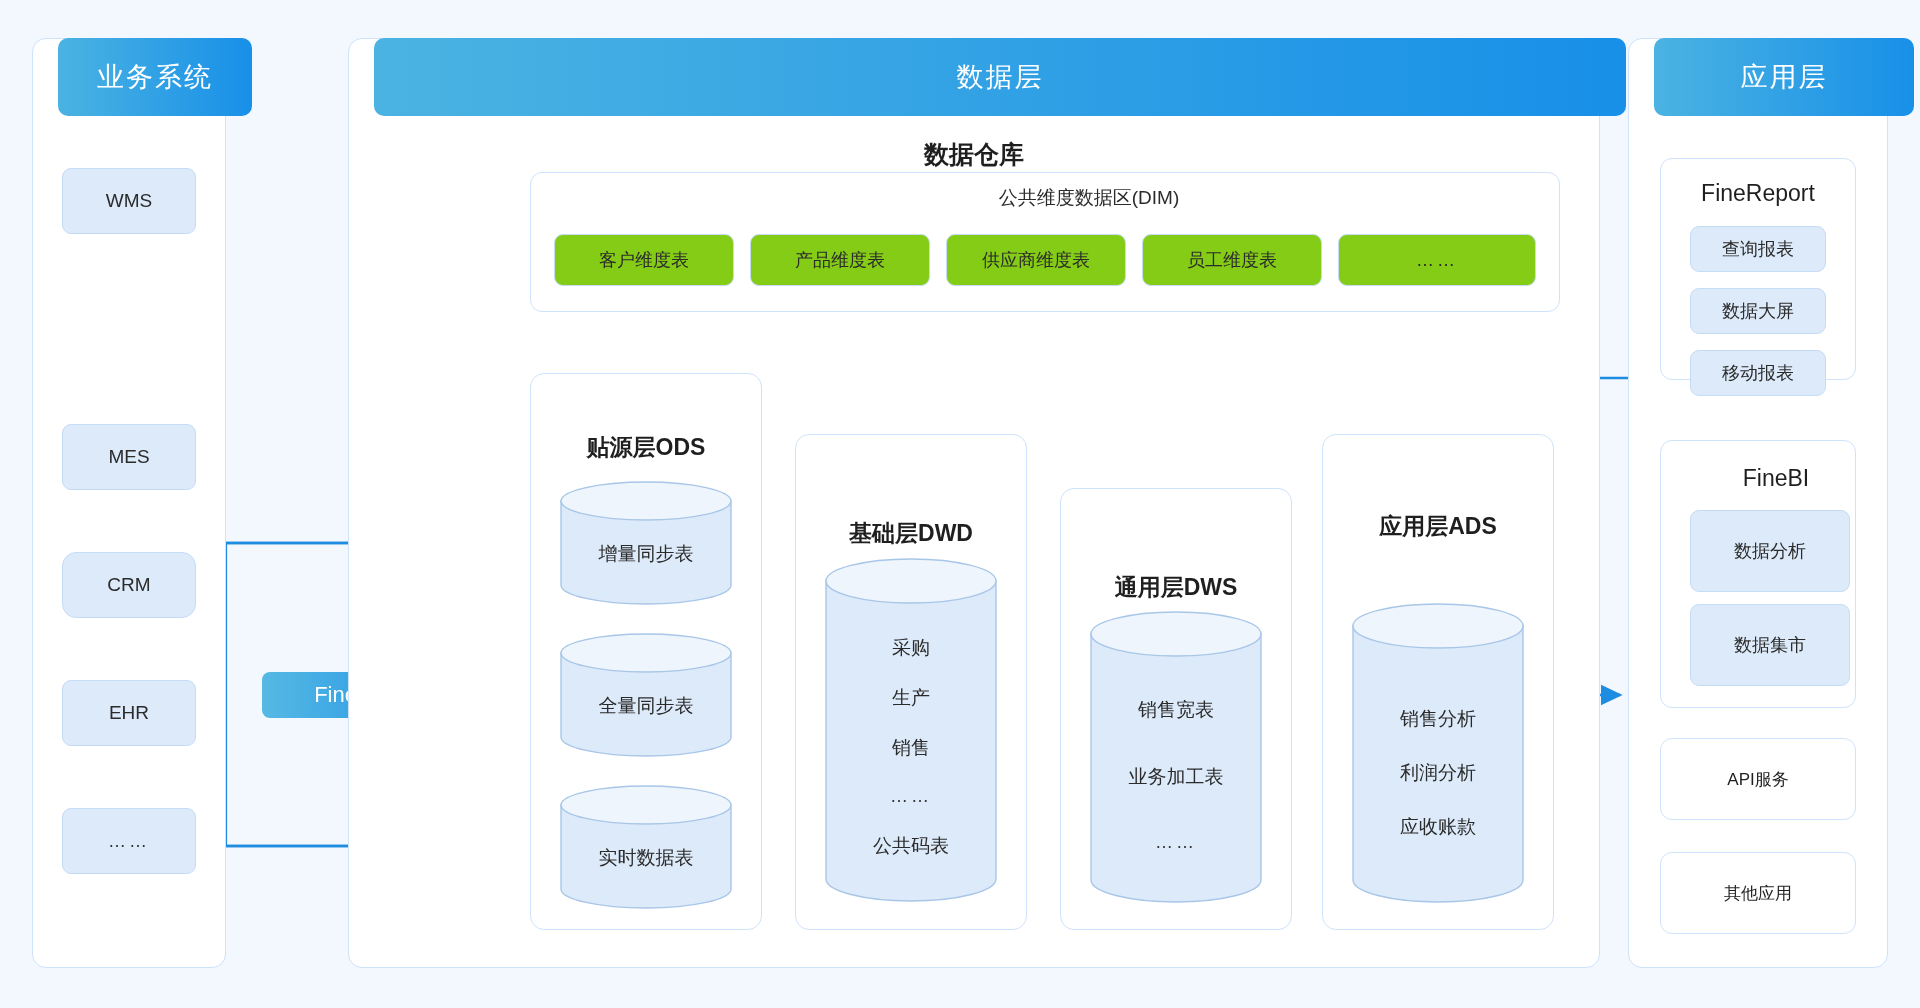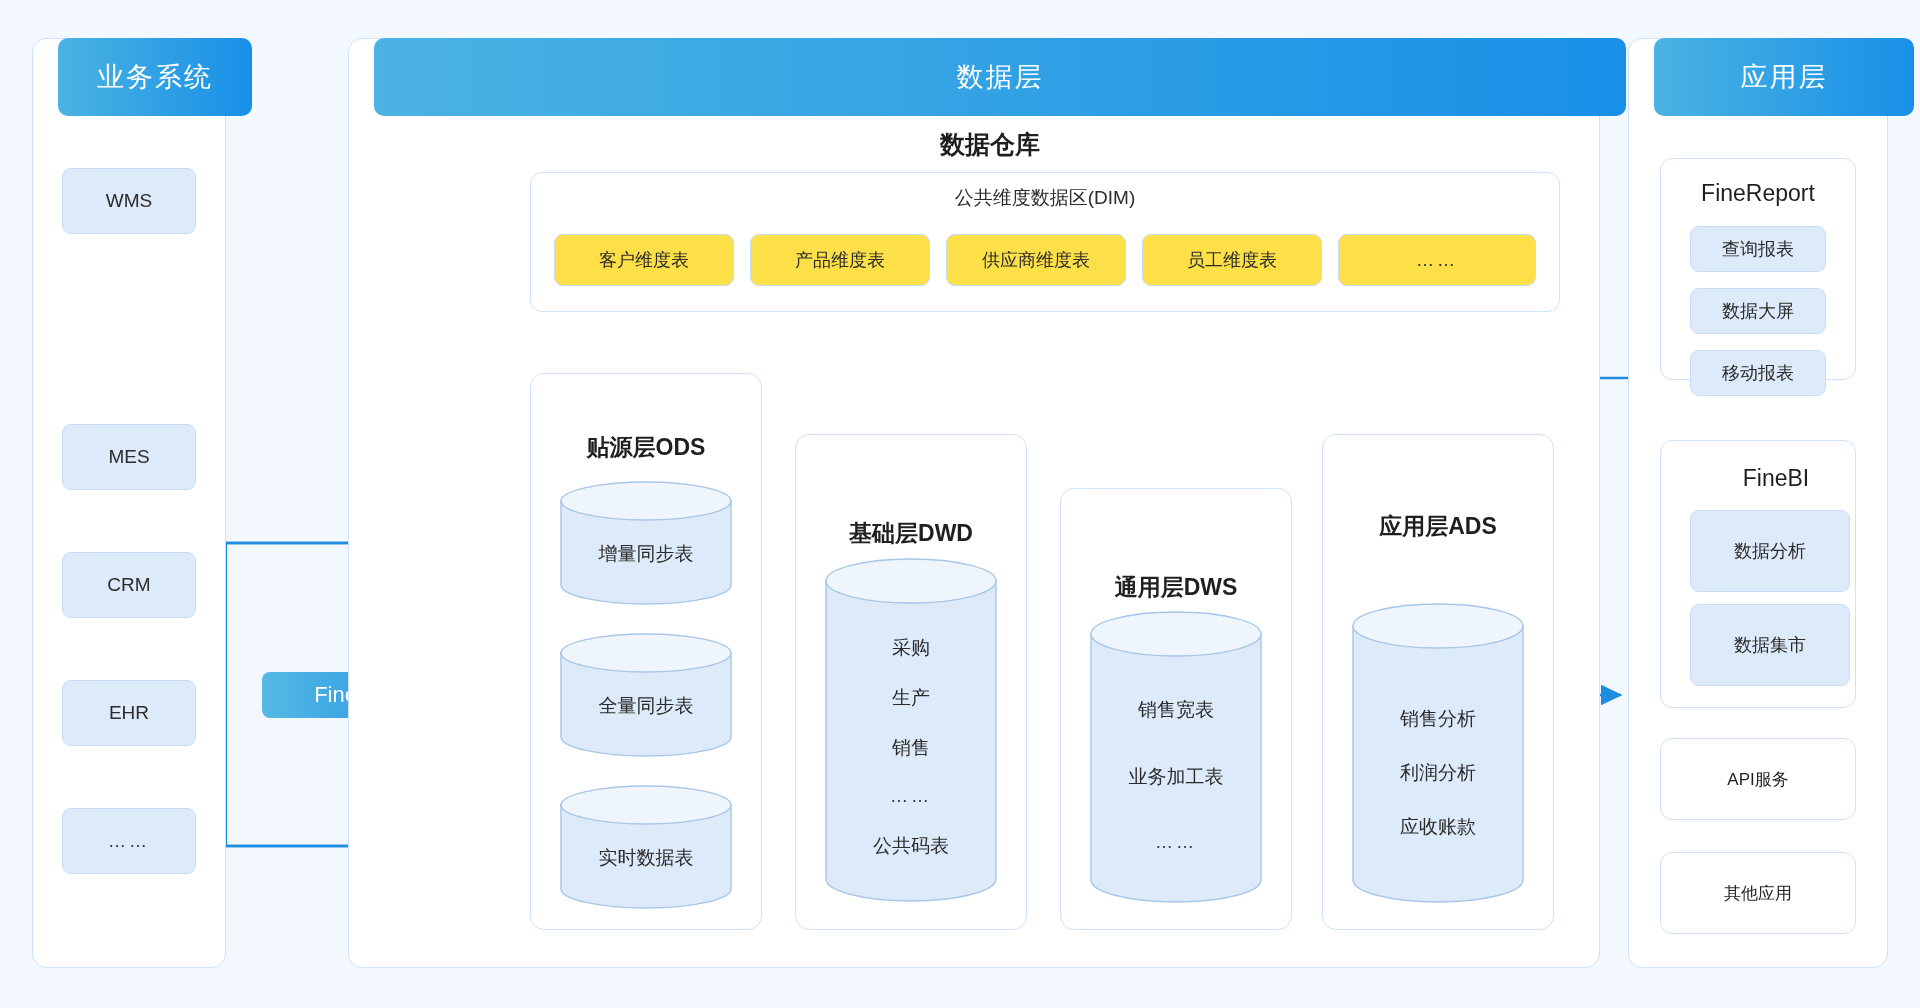--- a/index.html
+++ b/index.html
@@ -49,21 +49,21 @@
   }
   .dimbox{
     position:absolute;border:1px solid #cfe2fb;border-radius:12px;
     background:#ffffff;box-sizing:border-box;
   }
   .dimTitle{
     position:absolute;width:100%;text-align:center;top:12px;
     font-size:19px;color:#2b2b2b;
   }
   .dimcell{
-    position:absolute;background:#fde047;border:1px solid #c6dcf6;
+    position:absolute;background:#84cc16;border:1px solid #c6dcf6;
     border-radius:9px;display:flex;align-items:center;justify-content:center;
     font-size:18px;color:#2b2b2b;box-sizing:border-box;
   }
 
   
   .layer{
     position:absolute;background:#ffffff;border:1px solid #cfe2fb;
     border-radius:14px;box-sizing:border-box;
   }
   .layerTitle{
@@ -159,42 +159,42 @@
   <div class="hdr" style="left:32px;top:38px;width:194px;height:78px;">
     <span>业务系统</span>
   </div>
 
   <div class="srcbox" style="left:62px;top:168px;width:134px;height:66px;">
     <span>WMS</span>
   </div>
   <div class="srcbox" style="left:62px;top:424px;width:134px;height:66px;">
     <span>MES</span>
   </div>
-  <div class="srcbox" style="left:62px;top:552px;width:134px;height:66px;">
+  <div class="srcbox" style="left:62px;top:552px;width:134px;height:66px;border-radius:14px;">
     <span>CRM</span>
   </div>
   <div class="srcbox" style="left:62px;top:680px;width:134px;height:66px;">
     <span>EHR</span>
   </div>
   <div class="srcbox dots" style="left:62px;top:808px;width:134px;height:66px;">
     <span>……</span>
   </div>
 
   <div class="fdl" style="left:262px;top:672px;width:234px;height:46px;">
     <span>FineDataLink</span>
   </div>
 
   <div class="panel" style="left:348px;top:38px;width:1252px;height:930px;"></div>
   <div class="hdr" style="left:348px;top:38px;width:1252px;height:78px;">
     <span>数据层</span>
   </div>
 
-  <div class="whTitle" style="left:348px;top:128px;width:1252px;margin-left:16px;">数据仓库</div>
-
-  <div class="dimbox" style="left:530px;top:172px;width:1030px;height:140px;">
+  <div class="whTitle" style="left:348px;top:138px;width:1252px;">数据仓库</div>
+
+  <div class="dimbox" style="left:530px;top:172px;width:1030px;height:140px;padding-left:44px;">
     <div class="dimTitle">公共维度数据区(DIM)</div>
   </div>
   <div class="dimcell" style="left:554px;top:234px;width:180px;height:52px;">
     <span>客户维度表</span>
   </div>
   <div class="dimcell" style="left:750px;top:234px;width:180px;height:52px;">
     <span>产品维度表</span>
   </div>
   <div class="dimcell" style="left:946px;top:234px;width:180px;height:52px;">
     <span>供应商维度表</span>

